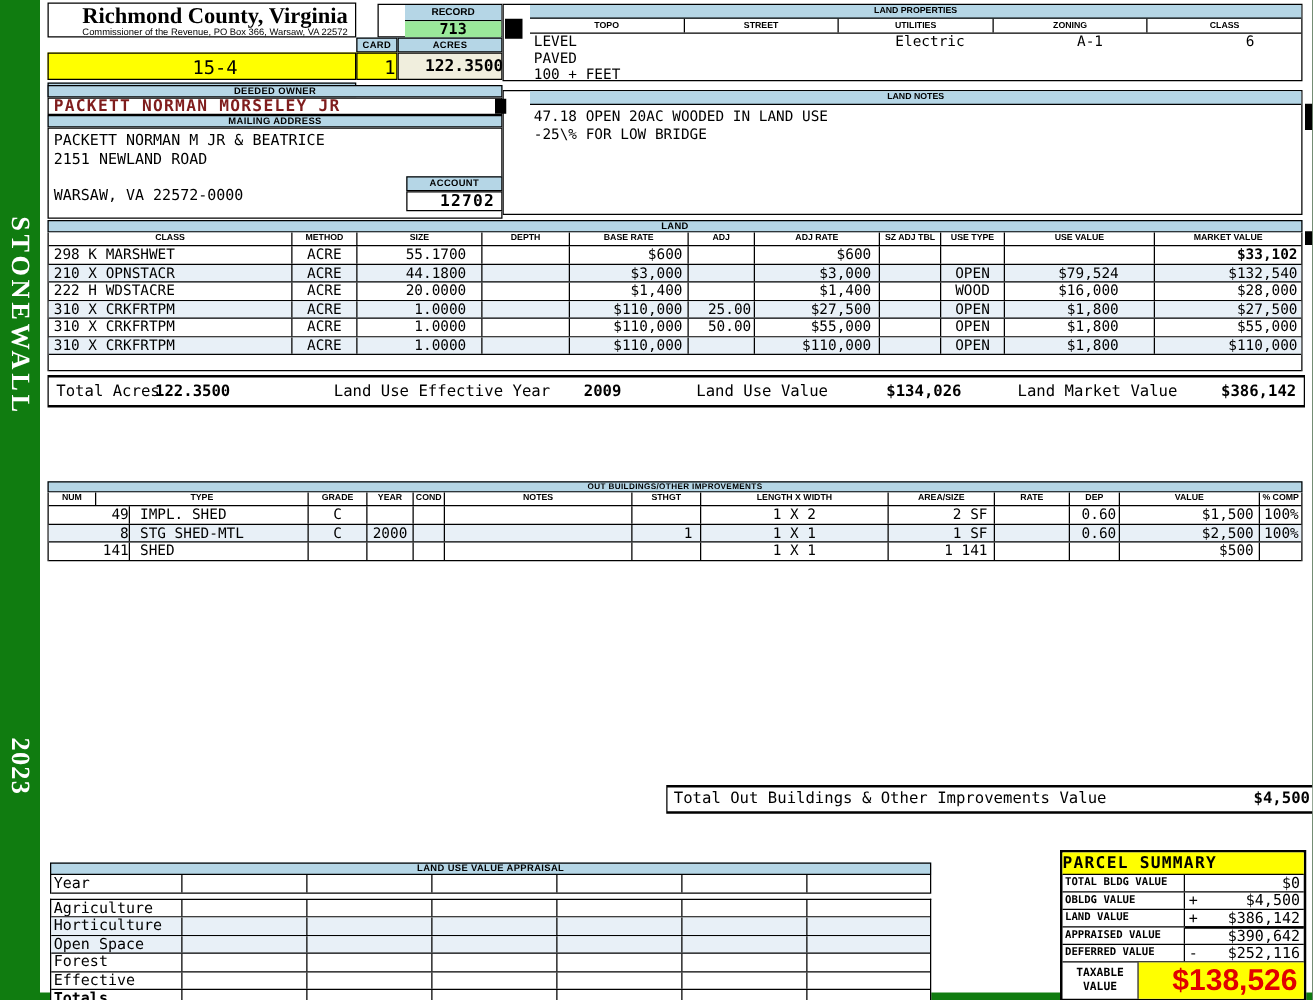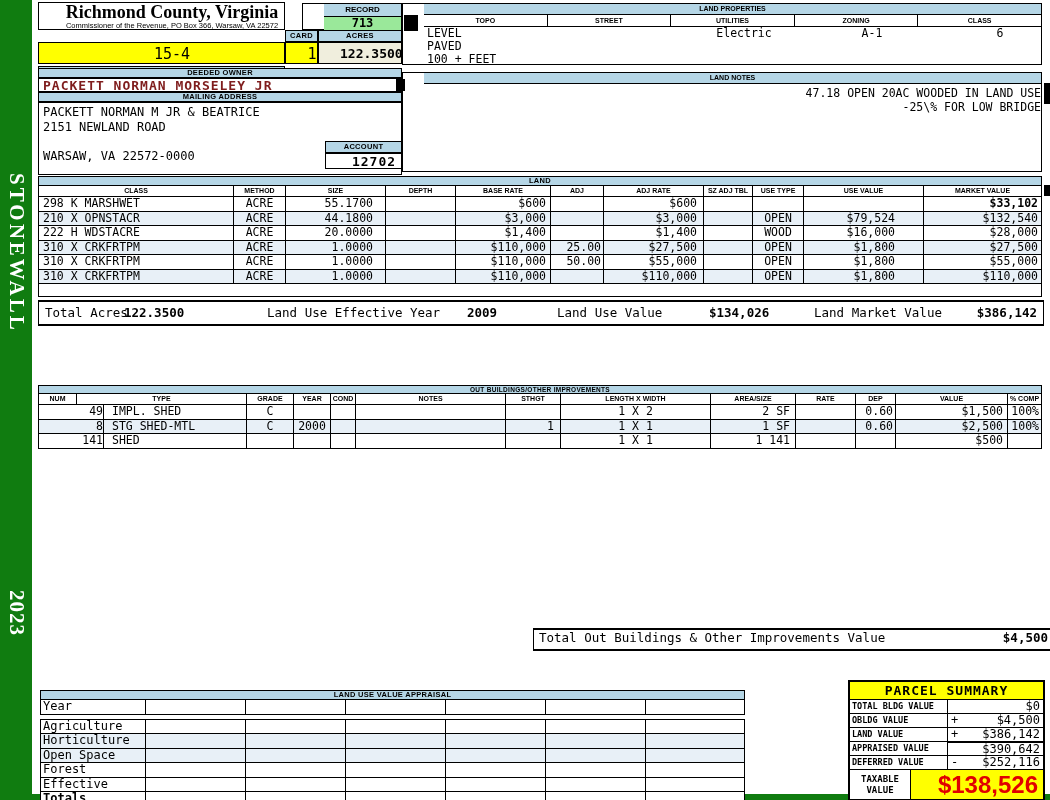--- a/index.html
+++ b/index.html
@@ -49,21 +49,21 @@
   .owner-bar2{left:38px;top:92px;width:364px;height:10px;line-height:8px;}
   .owner-addr{left:38px;top:102px;width:364px;height:73px;font-size:12px;line-height:14.5px;
               padding:2px 0 0 4px;}
   .acct-head{left:325px;top:141px;width:77px;height:12px;line-height:10px;}
   .acct-val{left:325px;top:153px;width:77px;height:16px;text-align:center;font-weight:bold;
             font-size:13px;line-height:16px;letter-spacing:1px;}
   
   .notes-box{left:402px;top:72px;width:640px;height:100px;}
   .notes-title{height:10px;background:#b5d6e6;border-bottom:1px solid #000;text-align:center;
                font:bold 7px "Liberation Sans",sans-serif;line-height:10px;}
-  .notes-body{font-size:11.5px;line-height:14px;padding:2px 0 0 3px;text-align:right;}
+  .notes-body{font-size:11.5px;line-height:14px;padding:2px 0 0 3px;}
   
   .grid{border-left:1px solid #000;border-right:1px solid #000;background:#fff;box-sizing:border-box;}
   .trow{display:flex;border-bottom:1px solid #000;}
   .tcell{border-right:1px solid #000;box-sizing:border-box;overflow:hidden;white-space:nowrap;}
   .tcell:last-child{border-right:none;}
   .hcell{font:bold 7px "Liberation Sans",sans-serif;text-align:center;line-height:10px;}
   .dcell{font-size:11.5px;line-height:13px;}
   .stripe{background:#e8f0f7;}
   .al{text-align:left}.ac{text-align:center}.ar{text-align:right}
   .pl4{padding-left:4px}.pl8{padding-left:8px}
@@ -80,21 +80,21 @@
   .ob-total{left:533px;top:628px;width:509px;height:19px;border:1px solid #000;
             border-top-width:2px;border-bottom-width:2px;background:#fff;display:flex;
             justify-content:space-between;font-size:12.5px;line-height:16px;padding:0 5px;box-sizing:content-box;}
   
   .ap-box{left:40px;top:690px;width:705px;}
   .ap-title{height:10px;line-height:8px;}
   .ap-gap{height:4px;}
   .ap-label{font-size:12px;line-height:13px;padding-left:2px;}
   
   .ps-box{left:848px;top:680px;width:197px;border:2px solid #000;background:#fff;box-sizing:border-box;}
-  .ps-title{height:17px;background:#ffff00;border-bottom:1px solid #000;text-align:center;
+  .ps-title{height:17px;background:#ffff00;border-bottom:1px solid #000;text-align:left;
             font-weight:bold;font-size:13px;line-height:17px;letter-spacing:1px;}
   .ps-row{display:flex;height:14px;border-bottom:1px solid #000;box-sizing:border-box;}
   .ps-label{width:98px;border-right:1px solid #000;font-weight:bold;font-size:8.5px;
             line-height:13px;padding-left:2px;box-sizing:border-box;overflow:hidden;white-space:nowrap;}
   .ps-valcell{flex:1;position:relative;font-size:12px;text-align:right;padding-right:3px;line-height:13px;}
   .ps-sign{position:absolute;left:3px;top:0;}
   .ps-heavy{border-top:2px solid #000;margin-top:-1px;}
   .ps-tax{display:flex;height:29px;}
   .ps-taxlabel{width:61px;border-right:1px solid #000;font-weight:bold;font-size:9px;line-height:11px;
                display:flex;align-items:center;justify-content:center;text-align:center;

